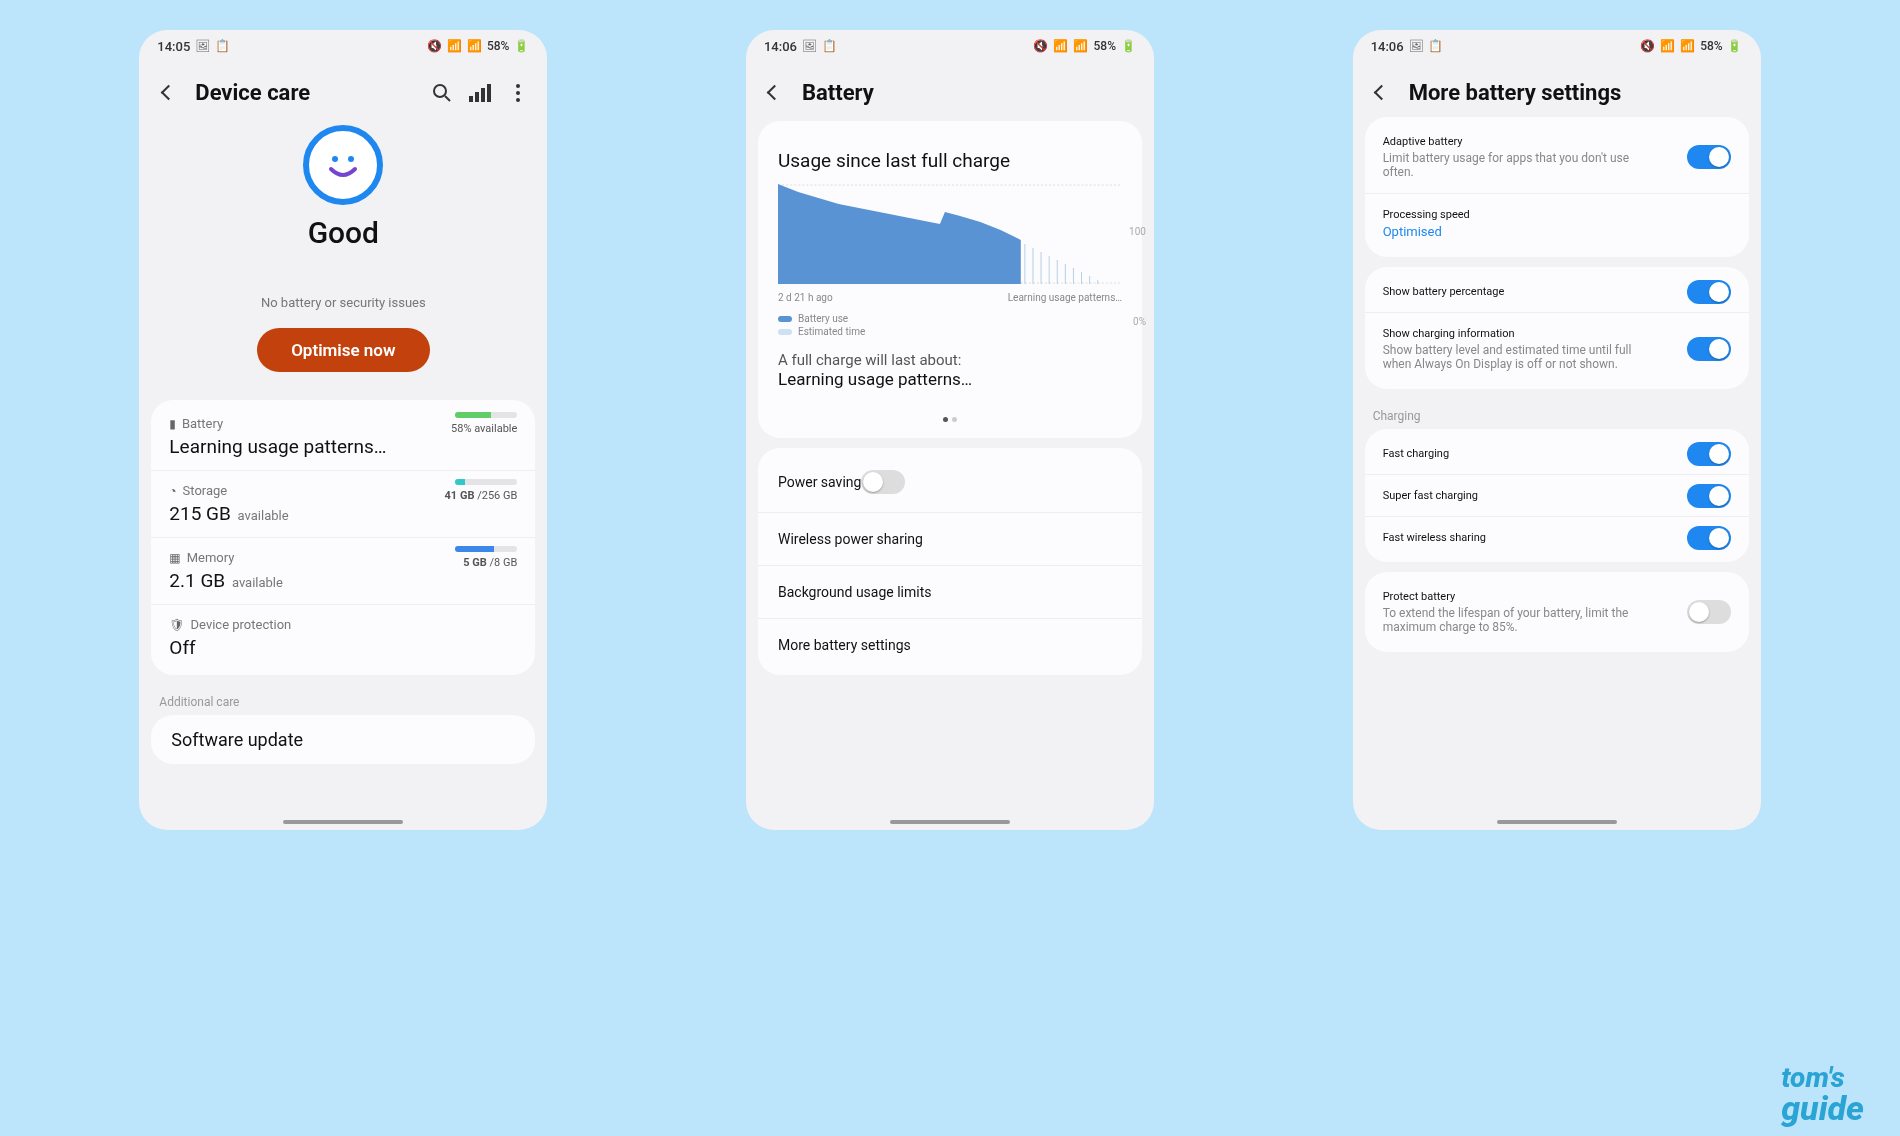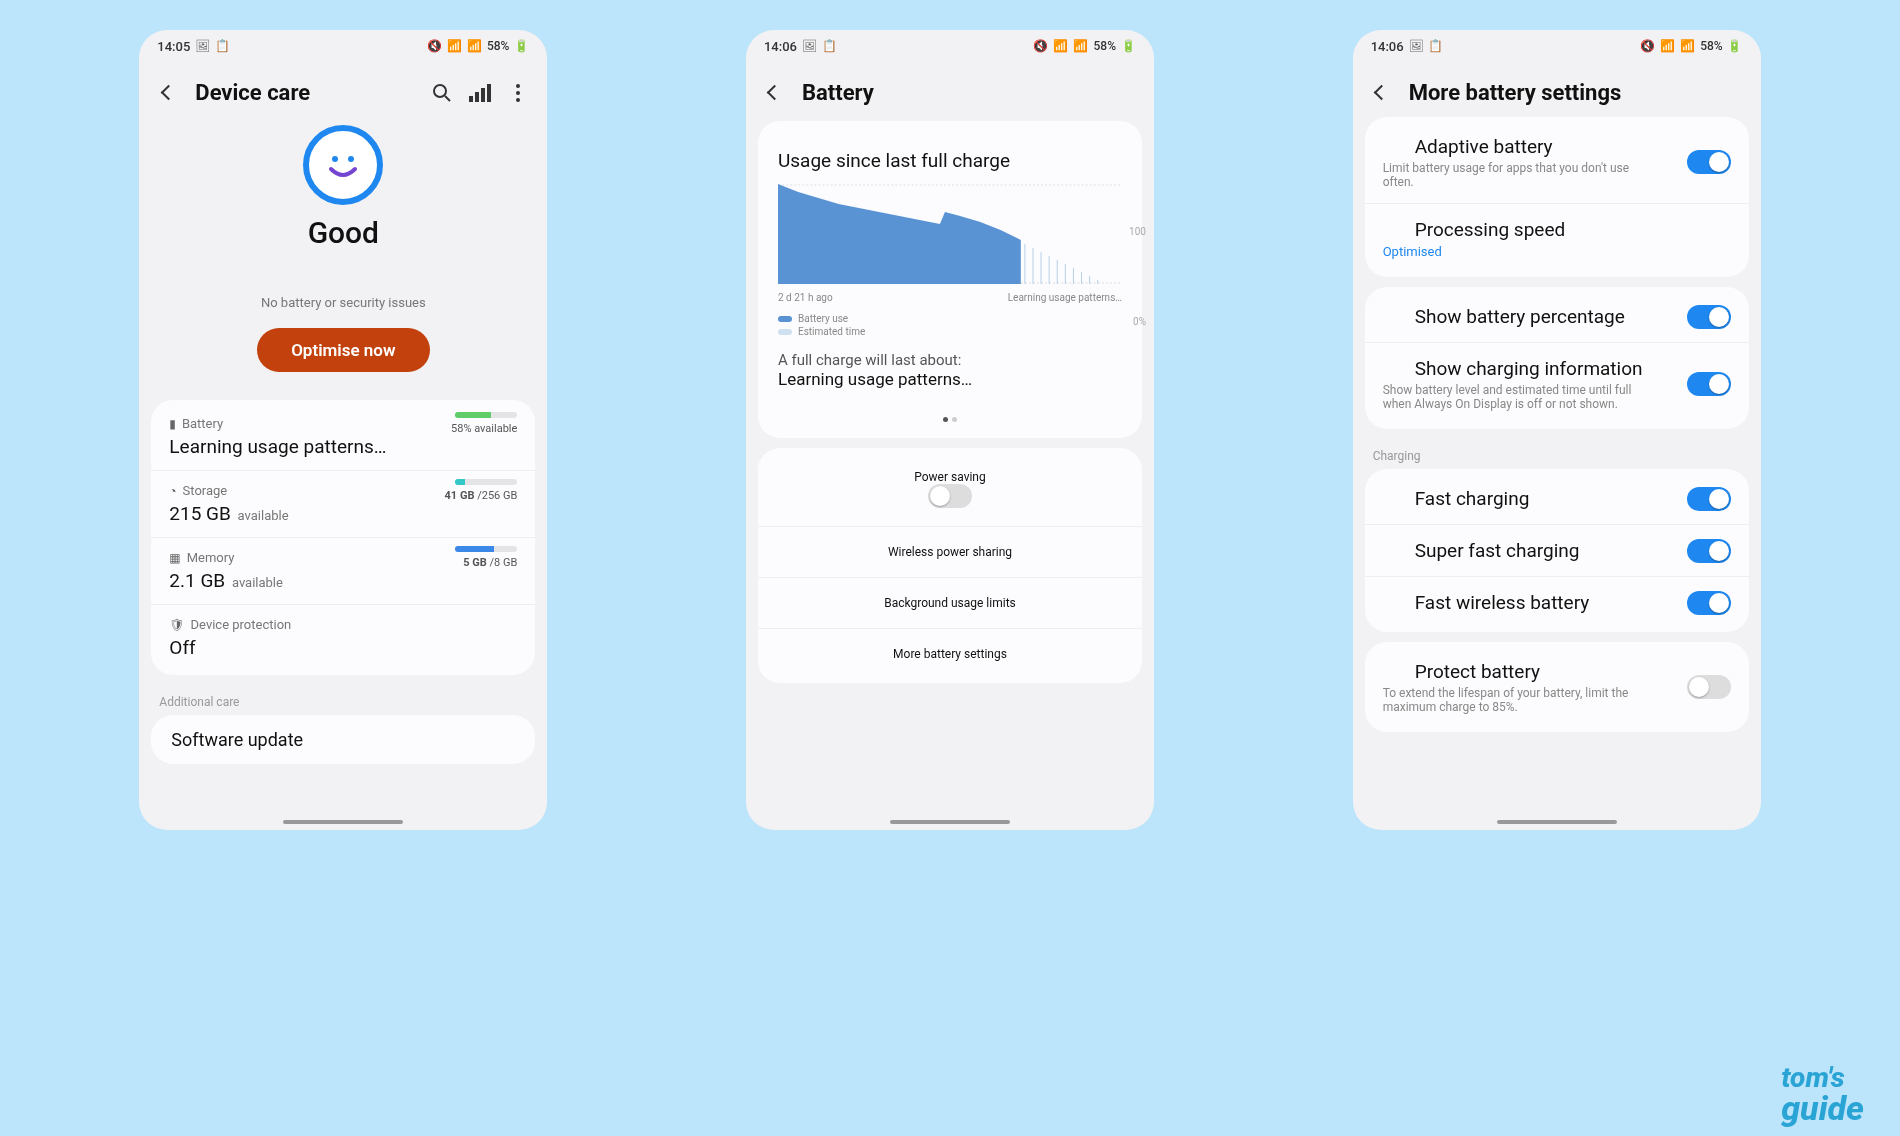--- a/index.html
+++ b/index.html
@@ -119,40 +119,40 @@
   .legend { font-size:10px; color:#888; margin-top:10px;}
   .legend-item{ display:flex; align-items:center; gap:6px; margin-bottom:2px;}
   .legend-sw{ width:14px; height:6px; border-radius:3px;}
   .fc-line { font-size:15px; color:#555; padding:4px 20px 0;}
   .fc-val { font-size:17px; color:#111; padding:0 20px 18px;}
   .pager { text-align:center; padding-bottom:8px;}
   .pager span{ display:inline-block;width:5px;height:5px;border-radius:50%;background:#ccc;margin:0 2px;}
   .pager span.active{background:#555;}
   .list-row {
     display:flex; align-items:center;
-    padding:18px 20px; font-size:12px; border-bottom:1px solid #eee;flex-direction:column;
+    padding:18px 20px; font-size:14px; border-bottom:1px solid #eee;
   }
   .list-row:last-child{border:none;}
   .toggle {
     width:44px; height:24px; background:#ddd; border-radius:14px; position:relative;
   }
   .toggle::after{
     content:''; width:20px;height:20px;background:#fff;border-radius:50%;
     position:absolute; top:2px; left:2px; box-shadow:0 1px 2px rgba(0,0,0,.3);
   }
   .toggle.on{ background:#1e88f0;}
   .toggle.on::after{ left:22px;}
   
   .set-row {
     padding: 14px 18px;
     border-bottom:1px solid #eee;
     position:relative;
   }
   .set-row:last-child{border:none;}
-  .set-title { font-size:19px;margin-left:32px;}
+  .set-title { font-size:11px;}
   .set-desc { font-size:12px; color:#888; margin-top:3px; max-width: 280px;}
   .set-link { font-size:13px; color:#1e88f0; margin-top:3px;}
   .set-row .toggle { position:absolute; right:18px; top:50%; transform:translateY(-50%);}
   .ylabel { position:absolute; right:-4px; font-size:10px; color:#aaa;margin-top:44px;}
   .watermark {
     position:fixed; bottom:12px; right:36px; color:#2aa4d4;
     font-weight:800; font-size:28px; line-height:.95; font-style:italic;
   }
   .watermark .g{ font-size:34px;}
   .homebar{
@@ -411,21 +411,21 @@
   <div class="card" style="margin-top:2px">
     <div class="set-row">
       <div class="set-title">Fast charging</div>
       <div class="toggle on"></div>
     </div>
     <div class="set-row">
       <div class="set-title">Super fast charging</div>
       <div class="toggle on"></div>
     </div>
     <div class="set-row">
-      <div class="set-title">Fast wireless battery</div>
+      <div class="set-title">Fast wireless sharing</div>
       <div class="toggle on"></div>
     </div>
   </div>
 
   <div class="card">
     <div class="set-row">
       <div class="set-title">Protect battery</div>
       <div class="set-desc">To extend the lifespan of your battery, limit the maximum charge to 85%.</div>
       <div class="toggle"></div>
     </div>

